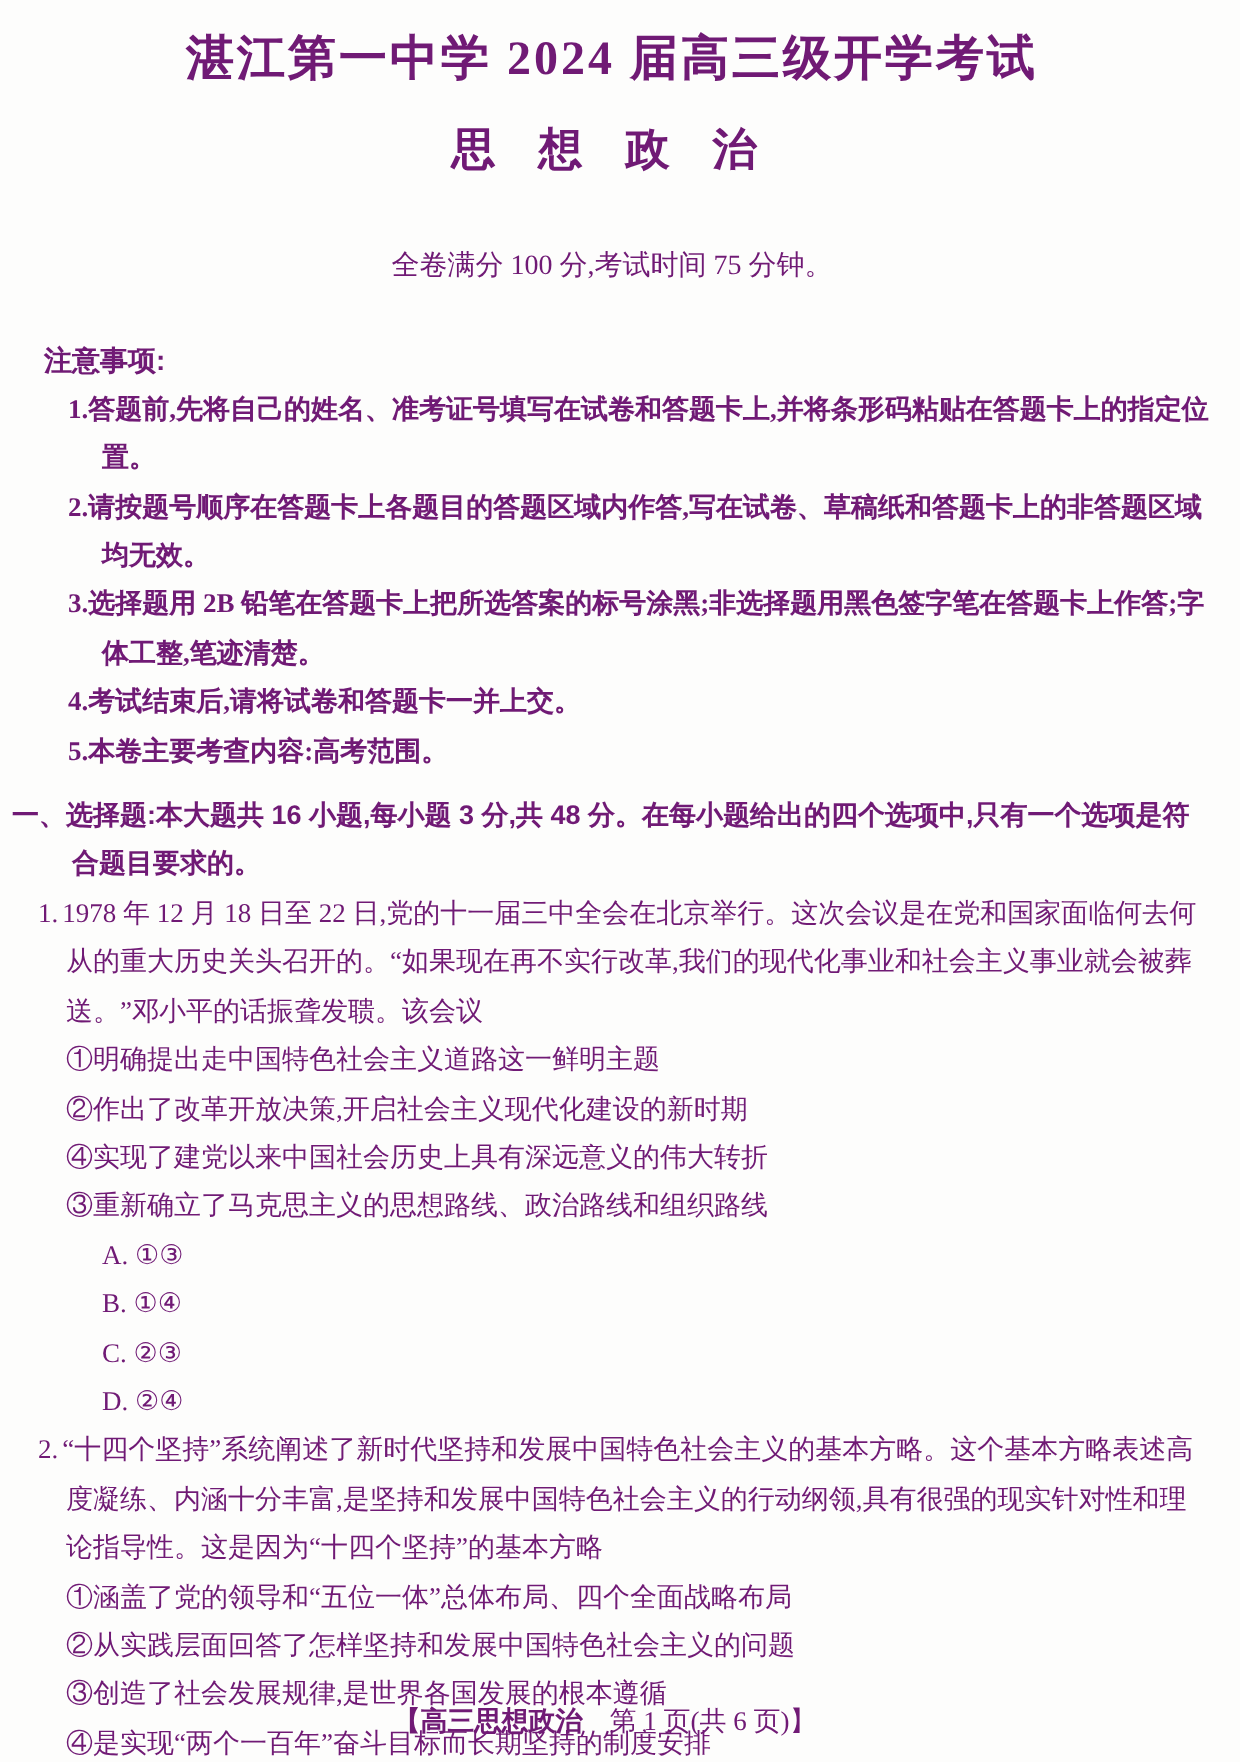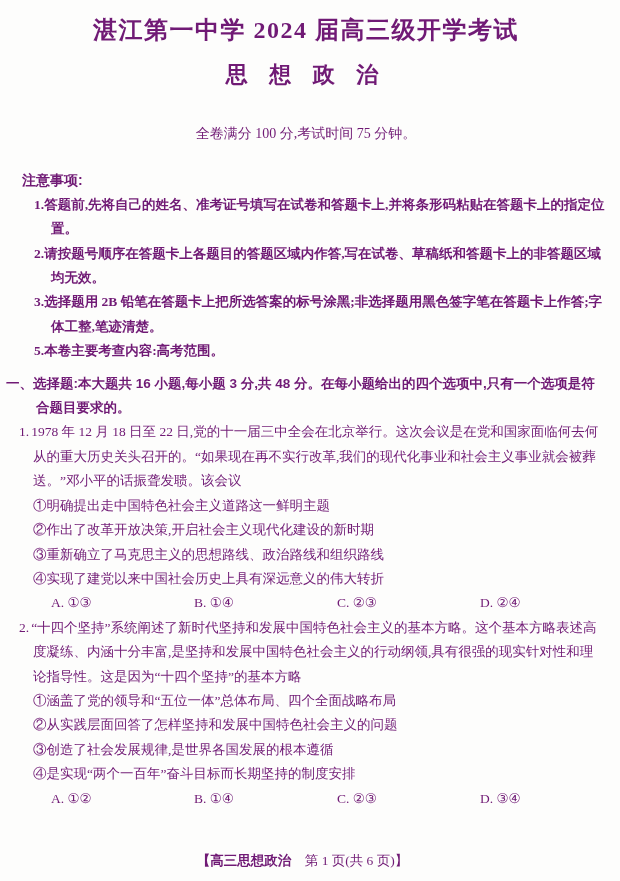--- a/index.html
+++ b/index.html
@@ -52,21 +52,21 @@
     font-weight: 700;
     font-size: 13.5px;
     padding-left: 30px;
     text-indent: -30px;
     margin-top: 8px;
   }
   .question { margin: 0; }
   .q-stem { padding-left: 27px; text-indent: -14px; }
   .q-num { padding-right: 2px; }
   .q-statement { padding-left: 27px; }
-  .q-options { display: flex; padding-left: 45px; }
+  .q-options { display: flex; padding-left: 45px; flex-direction: column; }
   .q-option { width: 143px; flex: 0 0 auto; }
   .q-option:last-child { width: auto; }
   .page-footer {
     position: absolute;
     left: 0; right: 15px;
     bottom: 8px;
     text-align: center;
     font-size: 13.5px;
   }
   .footer-bold {
@@ -83,32 +83,33 @@
   <h2 class="subject-title">思 想 政 治</h2>
 
   <div class="score-info">全卷满分 100 分,考试时间 75 分钟。</div>
 
   <div class="notice">
     <div class="notice-heading">注意事项:</div>
     <ul class="notice-list">
       <li class="notice-item">1.答题前,先将自己的姓名、准考证号填写在试卷和答题卡上,并将条形码粘贴在答题卡上的指定位置。</li>
       <li class="notice-item">2.请按题号顺序在答题卡上各题目的答题区域内作答,写在试卷、草稿纸和答题卡上的非答题区域均无效。</li>
       <li class="notice-item">3.选择题用 2B 铅笔在答题卡上把所选答案的标号涂黑;非选择题用黑色签字笔在答题卡上作答;字体工整,笔迹清楚。</li>
+      <li class="notice-item">4.考试结束后,请将试卷和答题卡一并上交。</li>
       <li class="notice-item">5.本卷主要考查内容:高考范围。</li>
     </ul>
   </div>
 
   <div class="section-heading">一、选择题:本大题共 16 小题,每小题 3 分,共 48 分。在每小题给出的四个选项中,只有一个选项是符合题目要求的。</div>
 
   <div class="question">
     <div class="q-stem"><span class="q-num">1.</span><span>1978 年 12 月 18 日至 22 日,党的十一届三中全会在北京举行。这次会议是在党和国家面临何去何从的重大历史关头召开的。“如果现在再不实行改革,我们的现代化事业和社会主义事业就会被葬送。”邓小平的话振聋发聩。该会议</span></div>
     <div class="q-statement">①明确提出走中国特色社会主义道路这一鲜明主题</div>
     <div class="q-statement">②作出了改革开放决策,开启社会主义现代化建设的新时期</div>
+    <div class="q-statement">④实现了建党以来中国社会历史上具有深远意义的伟大转折</div>
     <div class="q-statement">③重新确立了马克思主义的思想路线、政治路线和组织路线</div>
-    <div class="q-statement">④实现了建党以来中国社会历史上具有深远意义的伟大转折</div>
     <div class="q-options">
       <span class="q-option">A. ①③</span>
       <span class="q-option">B. ①④</span>
       <span class="q-option">C. ②③</span>
       <span class="q-option">D. ②④</span>
     </div>
   </div>
 
   <div class="question">
     <div class="q-stem"><span class="q-num">2.</span><span>“十四个坚持”系统阐述了新时代坚持和发展中国特色社会主义的基本方略。这个基本方略表述高度凝练、内涵十分丰富,是坚持和发展中国特色社会主义的行动纲领,具有很强的现实针对性和理论指导性。这是因为“十四个坚持”的基本方略</span></div>

